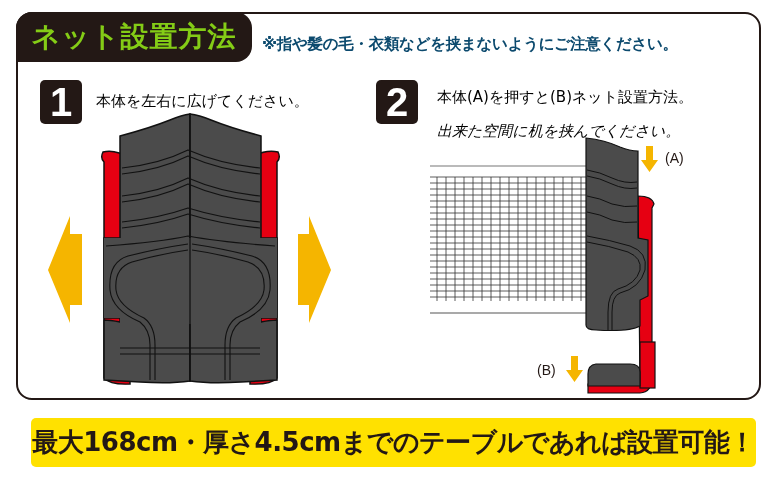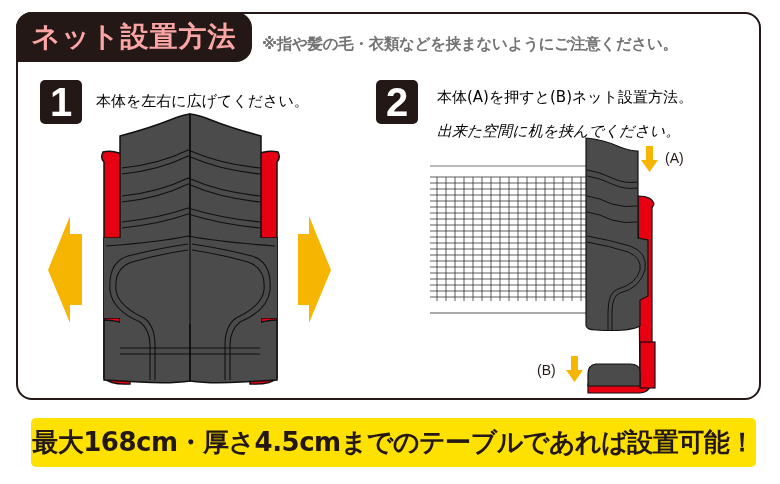--- a/index.html
+++ b/index.html
@@ -1,24 +1,24 @@
 <!DOCTYPE html>
 <html><head>
 <meta charset="utf-8">
 <style>
   html, body { margin:0; padding:0; background:#ffffff; }
   body { width:780px; height:484px; position:relative; overflow:hidden;
          font-family:"DejaVu Sans", "Liberation Sans", sans-serif; }
   .frame { position:absolute; left:16px; top:12px; width:745px; height:388px;
            border:2.5px solid #231815; border-radius:16px; box-sizing:border-box; }
   .title-badge { position:absolute; left:16px; top:12px; width:236px; height:50px;
-                 background:#231815; border-radius:16px 16px 16px 0; color:#fca5a5;
+                 background:#231815; border-radius:16px 16px 16px 0; color:#84cc16;
                  display:flex; align-items:center; justify-content:center;
                  font-weight:bold; font-size:28px; letter-spacing:1px; }
-  .warning { position:absolute; left:262px; top:34px; color:#737373; font-weight:bold;
+  .warning { position:absolute; left:262px; top:34px; color:#0c4a6e; font-weight:bold;
              font-size:15.5px; white-space:nowrap; letter-spacing:-0.3px; }
   .step-num { position:absolute; width:42px; height:44px; background:#231815; border-radius:5px;
               color:#fff; font-family:"Liberation Sans", sans-serif; font-weight:bold; font-size:40px;
               display:flex; align-items:center; justify-content:center; line-height:1; }
   .step-text { position:absolute; font-size:15px; color:#000000; white-space:nowrap; line-height:22px; }
   .banner { position:absolute; left:31px; top:418px; width:725px; height:49px; background:#ffe100;
             border-radius:5px; display:flex; align-items:center; justify-content:center;
             font-weight:bold; font-size:26px; color:#231815; white-space:nowrap; letter-spacing:-0.5px; }
   .label { position:absolute; font-family:"Liberation Sans", sans-serif; font-size:14px; color:#231815; }
   svg { position:absolute; overflow:visible; }

